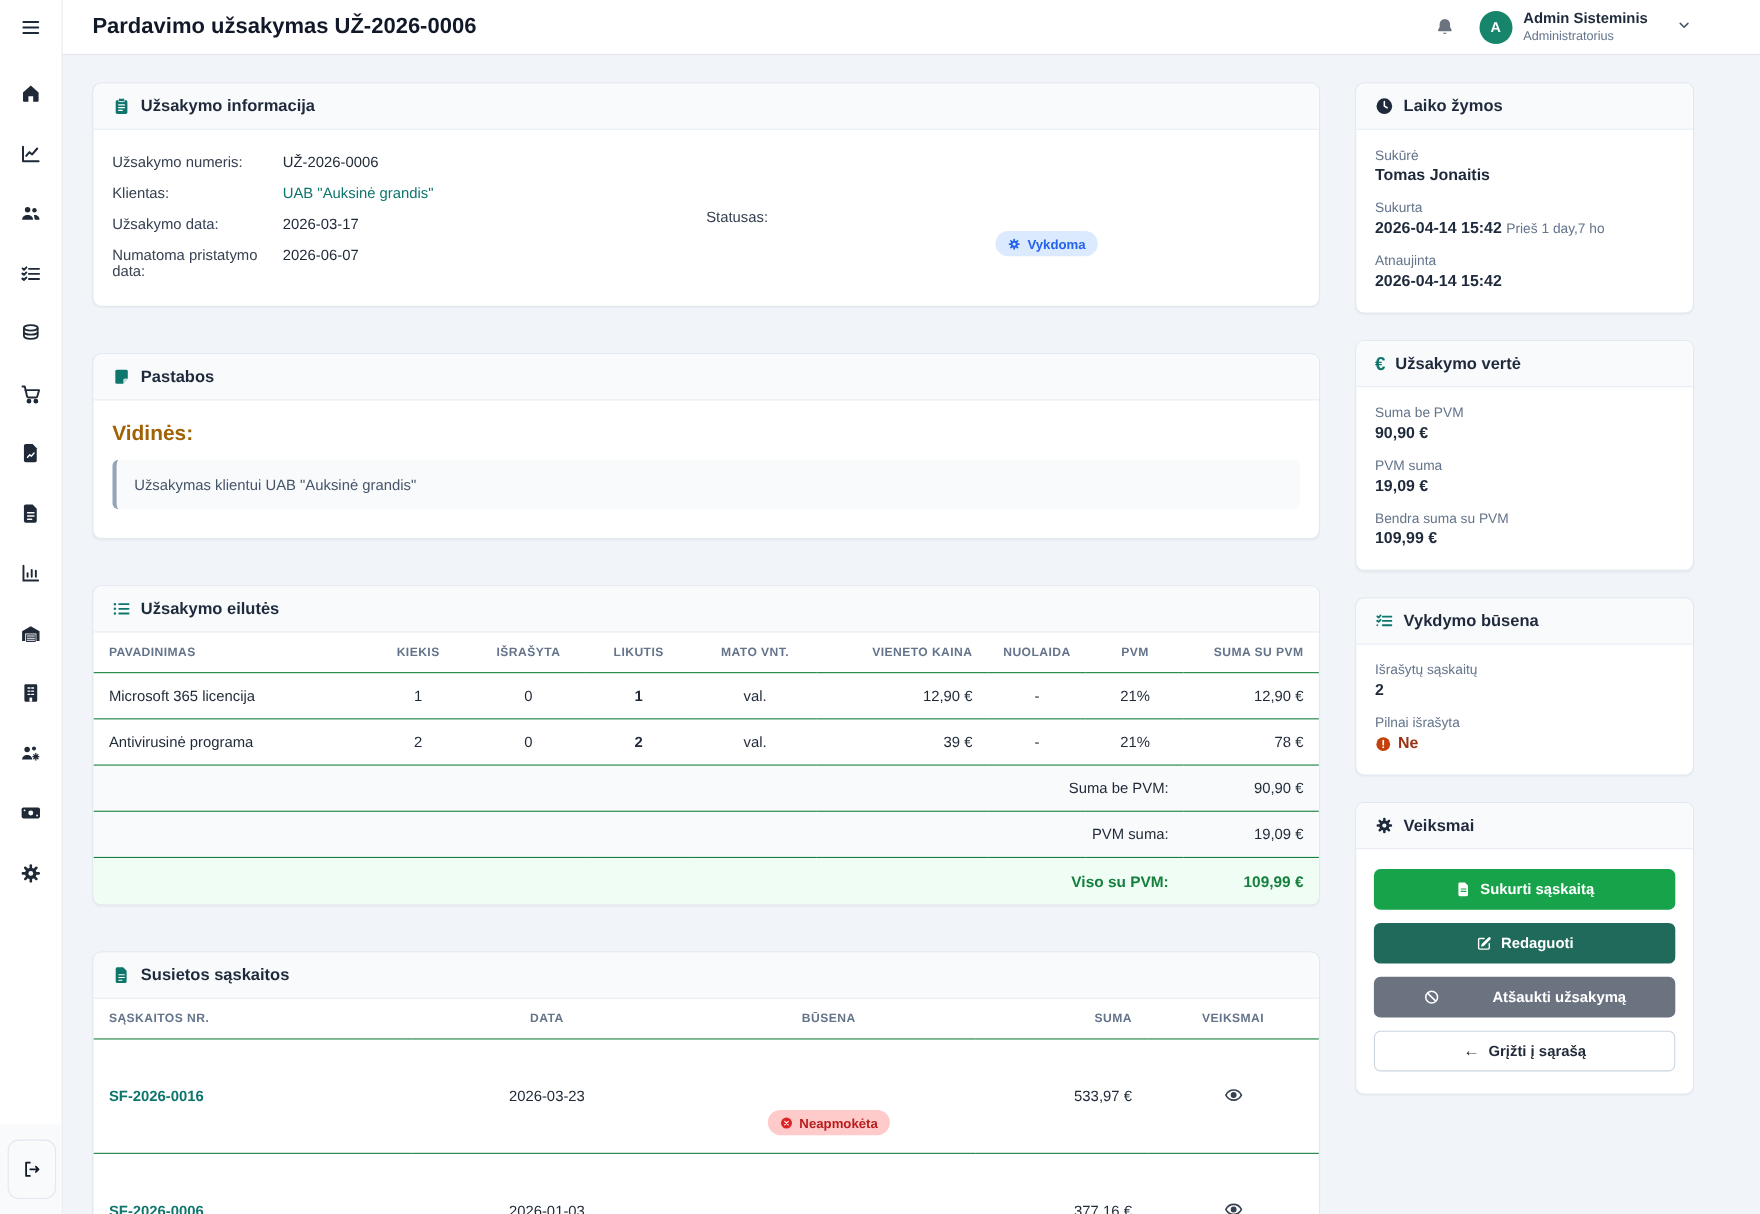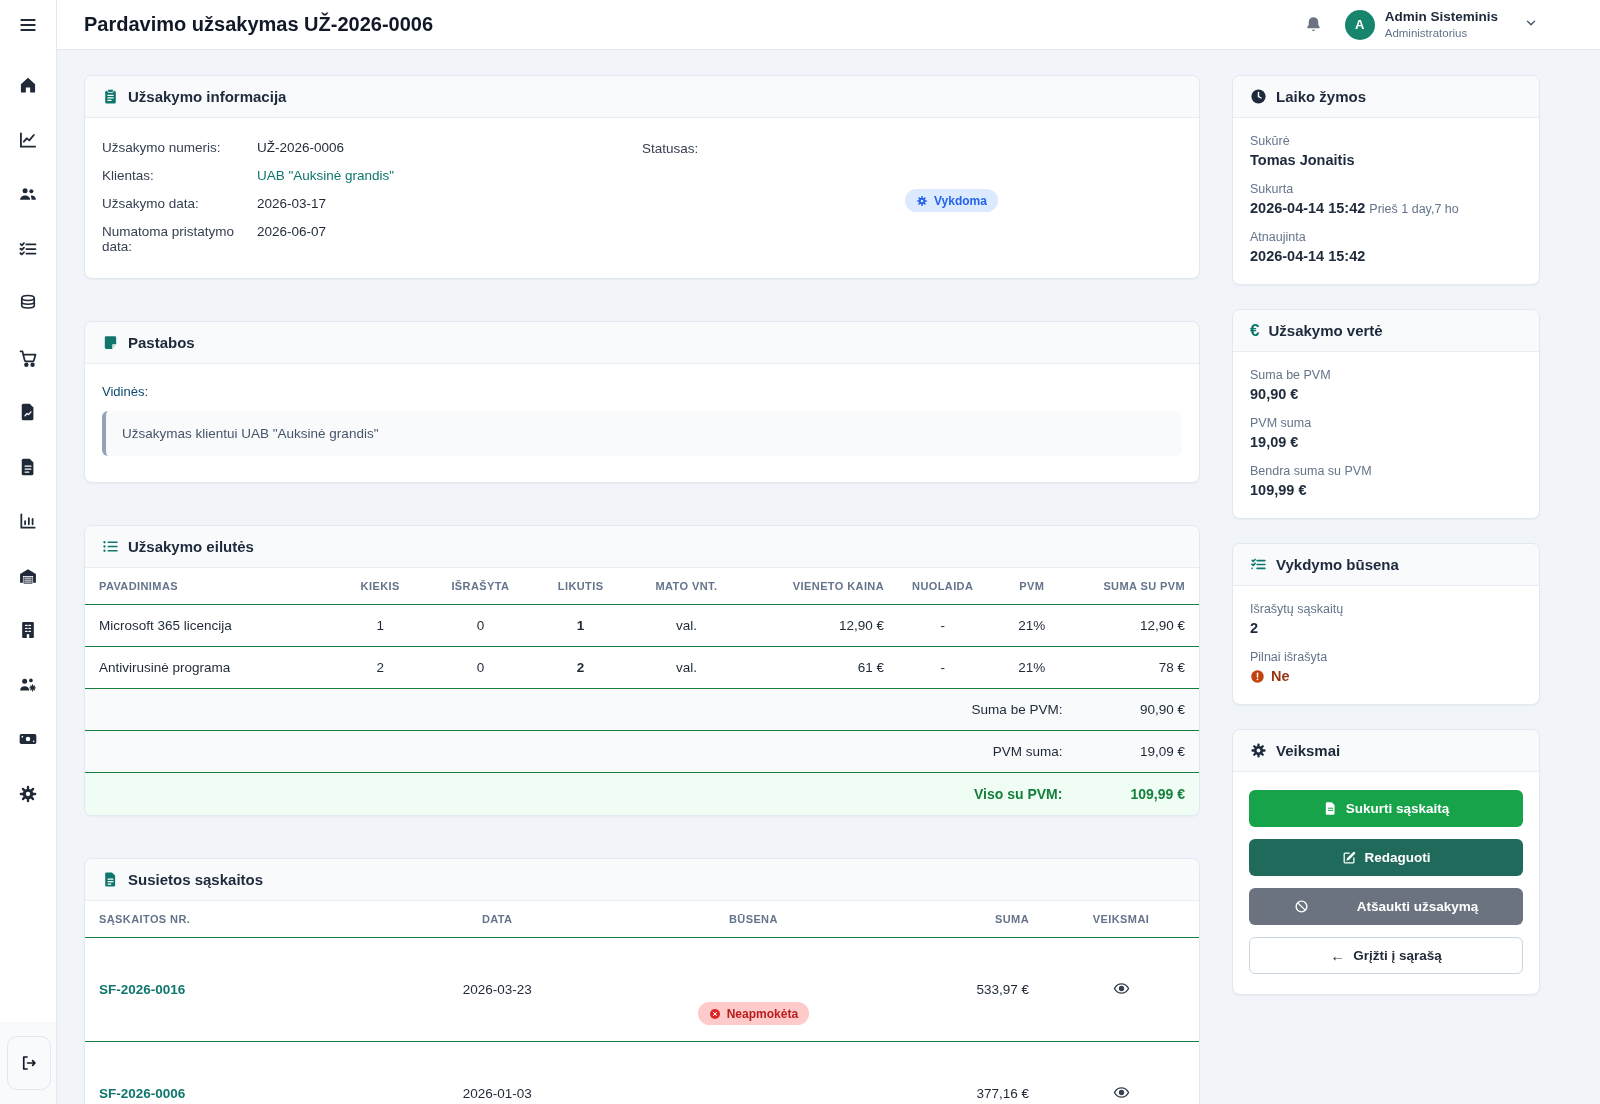--- a/index.html
+++ b/index.html
@@ -52,30 +52,30 @@
   .dark { color:#1e293b; }
   .euro-glyph { font-size:17px; font-weight:700; color:#0f766e; line-height:1; }
 
   
   .oi-body { display:flex; padding:22px 17px 24px; }
   .oi-left { width:50%; display:flex; flex-direction:column; gap:13px; }
   .oi-row { display:flex; font-size:13.5px; }
   .oi-label { width:155px; min-width:155px; color:#374151; }
   .oi-value { color:#1f2937; }
   .link { color:#0f766e; text-decoration:none; cursor:pointer; }
-  .oi-right { width:50%; display:flex; gap:108px; align-items:flex-start; padding-top:1px; font-size:13.5px; }
+  .oi-right { width:50%; display:flex; gap:108px; align-items:center; padding-top:1px; font-size:13.5px; }
   .badge { display:inline-flex; align-items:center; gap:6px; border-radius:999px; padding:4.5px 11px; font-size:12px; font-weight:600;margin-top:48px; }
   .badge svg { width:12px; height:12px; }
   .badge-blue { background:#dbeafe; color:#2563eb; }
   .badge-red { background:#fecaca; color:#b91c1c; }
   .badge-green { background:#bbf7d0; color:#15803d; }
 
   
   .notes-body { padding:20px 17px 26px; }
-  .notes-label { font-size:13px; font-weight:400; color:#0c4a6e; margin-bottom:12px; }
+  .notes-label { font-size:19px; font-weight:700; color:#a16207; margin-bottom:12px; }
   .note-quote { background:#f8fafc; border-left:4px solid #94a3b8; border-radius:6px;
     padding:15px 16px; font-size:13.5px; color:#475569; }
 
   
   table { width:100%; border-collapse:collapse; }
   th { font-size:11px; font-weight:700; letter-spacing:.4px; color:#64748b; text-transform:uppercase;
     padding:12px 14px; text-align:left; white-space:nowrap; }
   td { font-size:13.5px; color:#1f2937; padding:13px 14px; border-top:1px solid #15803d; }
   .c { text-align:center; } .r { text-align:right; } .b { font-weight:700; }
   .tot-row td { background:#f8fafc; color:#1f2937; }
@@ -370,21 +370,21 @@
                 <td class="c">-</td>
                 <td class="c">21%</td>
                 <td class="r">12,90 €</td>
               </tr>
               <tr>
                 <td>Antivirusinė programa</td>
                 <td class="c">2</td>
                 <td class="c">0</td>
                 <td class="c b">2</td>
                 <td class="c">val.</td>
-                <td class="r">61 €</td>
+                <td class="r">39 €</td>
                 <td class="c">-</td>
                 <td class="c">21%</td>
                 <td class="r">78 €</td>
               </tr>
               <tr class="tot-row">
                 <td colspan="8" class="r tot-label">Suma be PVM:</td>
                 <td class="r">90,90 €</td>
               </tr>
               <tr class="tot-row">
                 <td colspan="8" class="r tot-label">PVM suma:</td>

